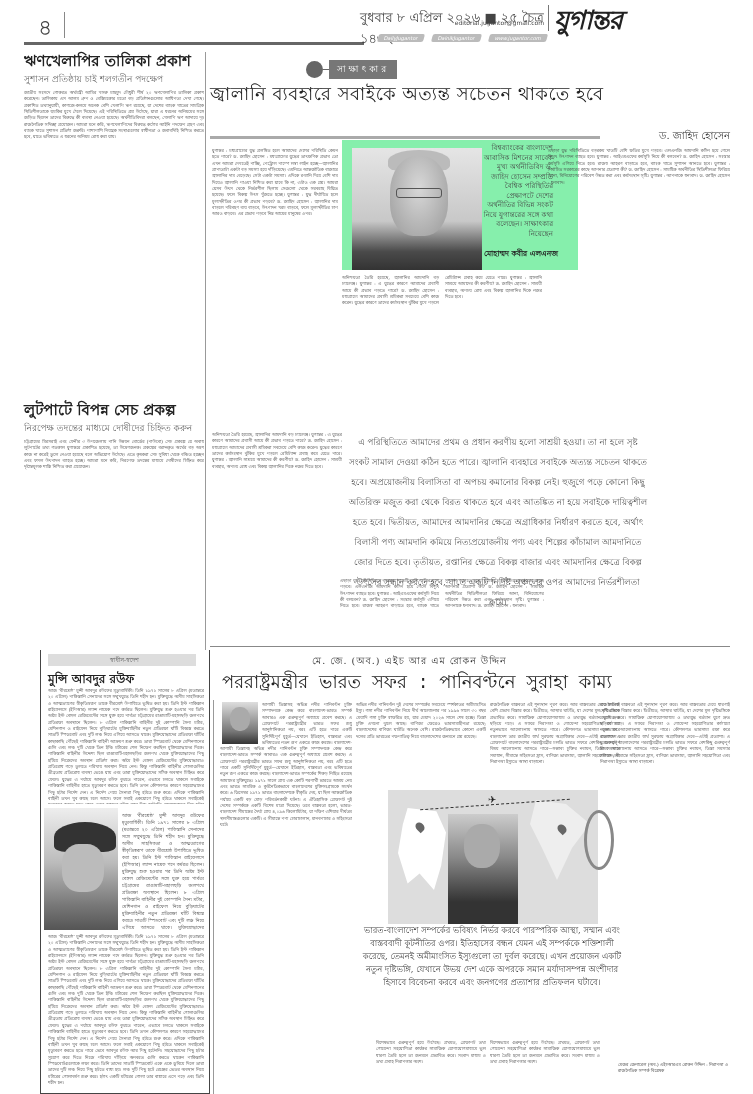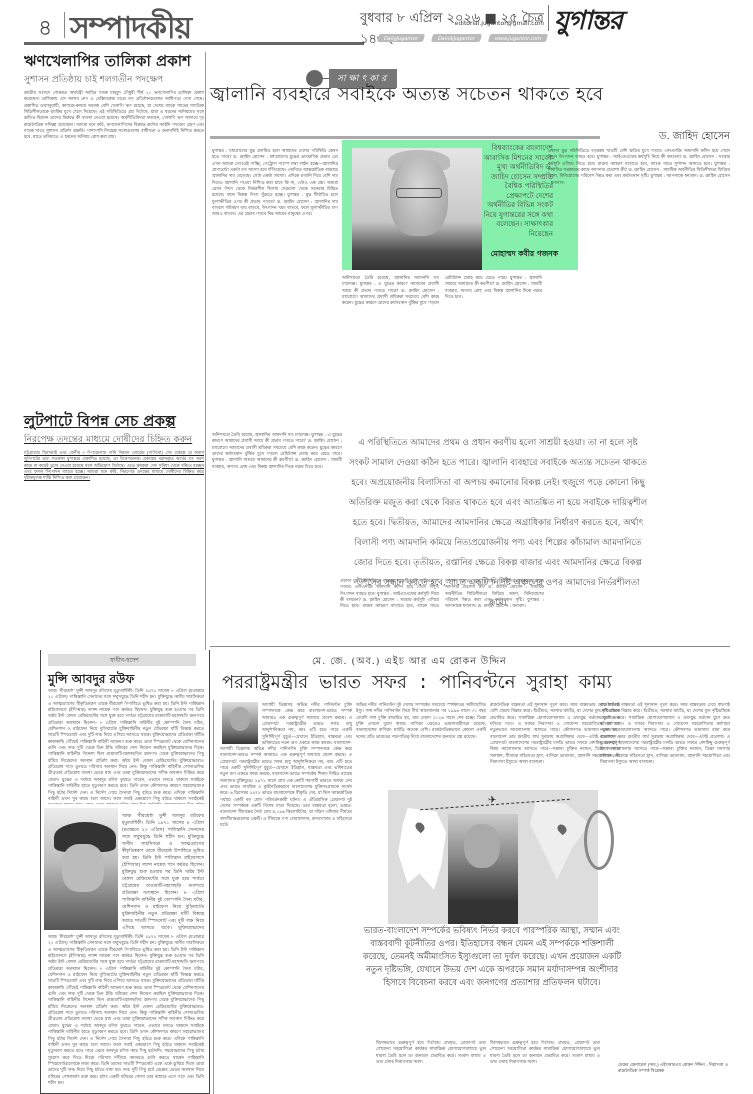--- a/index.html
+++ b/index.html
@@ -19,21 +19,21 @@
   .social-pill { background: #bbb; color: #fff; font-size: 5px; font-family: "DejaVu Sans", sans-serif; padding: 1px 6px; border-radius: 2px; transform: skewX(-15deg); }
 
   .col-rule { position: absolute; background: #999; }
 
   .left-col { position: absolute; left: 24px; top: 52px; width: 180px; }
   .ed-title { font-size: 15px; font-weight: bold; color: #222; line-height: 18px; }
   .ed-sub { font-size: 9px; color: #666; margin: 2px 0 3px; }
   .ed-body { font-size: 4.3px; line-height: 6.35px; color: #444; text-align: justify; }
 
   .interview { position: absolute; left: 210px; top: 60px; width: 520px; }
-  .tag-wrap { position: absolute; left: 96px; top: 9px; display: flex; align-items: center; font-style: italic; }
+  .tag-wrap { position: absolute; left: 96px; top: 0; display: flex; align-items: center; }
   .tag-dot { width: 17px; height: 17px; border-radius: 50%; background: #666; }
   .tag-arrow { width: 6px; height: 1px; background: #666; }
   .tag-label { background: #777; color: #fff; font-size: 9px; padding: 2px 8px; letter-spacing: 3px; font-family: "DejaVu Sans", sans-serif; }
   .int-headline { position: absolute; left: 0; top: 20px; width: 520px; font-size: 18px; color: #222; letter-spacing: 0.5px; }
   .int-rule { position: absolute; left: 0; top: 76px; width: 390px; height: 3px; background: #aaa; }
   .int-byline { position: absolute; right: 0; top: 68px; font-size: 10px; color: #333; }
 
   .text-col { position: absolute; font-size: 4.3px; line-height: 6.35px; color: #444; text-align: justify; }
 
   .photo-box { position: absolute; left: 342px; top: 140px; width: 236px; height: 130px; background: #86efac; text-align: right; }
@@ -74,21 +74,20 @@
   .op-quote { position: absolute; left: 362px; top: 924px; width: 260px; font-size: 8.4px; line-height: 13px; color: #444; text-align: center; }
 
   .author-note { position: absolute; left: 618px; top: 1062px; width: 130px; font-size: 4.3px; line-height: 6.2px; color: #333; }
 </style>
 </head>
 <body>
 
 <div class="masthead">
   <span class="page-no">৪</span>
   <span class="page-sep"></span>
-  <span class="section-name">সম্পাদকীয়</span>
   <div class="mast-rule"></div>
   <div class="date-line">বুধবার ৮ এপ্রিল ২০২৬ ■ ২৫ চৈত্র ১৪৩২</div>
   <div class="email-line">editorial.jugantor@gmail.com</div>
   <span class="logo-sep"></span>
   <span class="logo">যুগান্তর</span>
   <div class="social-row">
     <span class="social-pill">DailyJugantor</span>
     <span class="social-pill">DainikJugantor</span>
     <span class="social-pill">www.jugantor.com</span>
   </div>
@@ -97,21 +96,21 @@
 <div class="col-rule" style="left:205px; top:52px; width:1px; height:598px;"></div>
 <div class="sep-rule" style="left:210px; top:646px; width:520px; height:1px;"></div>
 <div class="col-rule" style="left:213px; top:700px; width:1px; height:394px;"></div>
 
 <div class="left-col">
   <div>
     <div class="ed-title">ঋণখেলাপির তালিকা প্রকাশ</div>
     <div class="ed-sub">সুশাসন প্রতিষ্ঠায় চাই শলগতীন পদক্ষেপ</div>
     <div class="ed-body" style="height:303px; overflow:hidden;">জাতীয় সংসদে গোকরত অর্থমন্ত্রী আমির খসরু মাহমুদ চৌধুরী শীর্ষ ২০ ঋণখেলাপির তালিকা প্রকাশ করেছেন। তালিকায় এস আলম গ্রুপ ও বেক্সিমকোর মতো বড় প্রতিষ্ঠানগুলোর আধিপত্য দেখা গেছে। প্রকাশিত তথ্যানুযায়ী, কাগজে-কলমে অনেক বেশি খেলাপি ঋণ রয়েছে, যা দেশের ব্যাংক খাতের সামগ্রিক স্থিতিশীলতাকে হুমকির মুখে ঠেলে দিয়েছে। এই পরিস্থিতিতে প্রশ্ন উঠেছে, যারা এ ধরনের অনিয়মের সঙ্গে জড়িত ছিলেন তাদের বিরুদ্ধে কী ব্যবস্থা নেওয়া হয়েছে। অর্থনীতিবিদরা বলছেন, খেলাপি ঋণ আদায়ে দৃঢ় রাজনৈতিক সদিচ্ছা প্রয়োজন। আমরা মনে করি, ঋণখেলাপিদের বিরুদ্ধে কঠোর আইনি পদক্ষেপ গ্রহণ এবং ব্যাংক খাতে সুশাসন প্রতিষ্ঠা জরুরি। পাশাপাশি নিয়ন্ত্রক সংস্থাগুলোর স্বাধীনতা ও জবাবদিহি নিশ্চিত করতে হবে, যাতে ভবিষ্যতে এ ধরনের অনিয়ম রোধ করা যায়।</div>
   </div>
-  <div style="margin-top:19px;text-decoration:underline;">
+  <div style="margin-top:8px;">
     <div class="ed-title">লুটপাটে বিপন্ন সেচ প্রকল্প</div>
     <div class="ed-sub">নিরপেক্ষ তদন্তের মাধ্যমে দোষীদের চিহ্নিত করুন</div>
     <div class="ed-body" style="height:200px; overflow:hidden;">চট্টগ্রামের মিরসরাই এবং ফেনীর ৩ উপজেলায় পানি উন্নয়ন বোর্ডের (পাউবো) সেচ প্রকল্পে যে অবাধ লুটপাটের তথ্য গতকাল যুগান্তরে প্রকাশিত হয়েছে, তা উদ্বেগজনক। প্রকল্পের বরাদ্দকৃত অর্থের বড় অংশ কাজ না করেই তুলে নেওয়া হয়েছে বলে অভিযোগ উঠেছে। এতে কৃষকরা সেচ সুবিধা থেকে বঞ্চিত হচ্ছেন এবং ফসল উৎপাদন ব্যাহত হচ্ছে। আমরা মনে করি, নিরপেক্ষ তদন্তের মাধ্যমে দোষীদের চিহ্নিত করে দৃষ্টান্তমূলক শাস্তি নিশ্চিত করা প্রয়োজন।</div>
   </div>
 </div>
 
 <div class="interview">
   <div class="tag-wrap">
     <span class="tag-dot"></span>
     <span class="tag-arrow"></span>
@@ -124,21 +123,21 @@
 
 <div class="text-col" style="left:212px; top:148px; width:126px; height:280px; overflow:hidden;">যুগান্তর : মধ্যপ্রাচ্যের যুদ্ধ প্রলম্বিত হলে আমাদের দেশের পরিস্থিতি কেমন হতে পারে? ড. জাহিদ হোসেন : মধ্যপ্রাচ্যের যুদ্ধের তাৎক্ষণিক প্রভাব তো এখন আমরা দেখতেই পাচ্ছি, পেট্রোল পাম্পে লম্বা লাইন হচ্ছে—জ্বালানির প্রাপ্যতাটা একটা বড় সমস্যা হয়ে দাঁড়িয়েছে। এমনিতে আন্তর্জাতিক বাজারে জ্বালানির দাম বেড়েছে। সেটা একটা সমস্যা। এদিকে রপ্তানি দিয়ে বেশি দাম দিয়েও জ্বালানি পাওয়া নিশ্চিত করা যাবে কি না, এটাও এক প্রশ্ন। আমরা যেসব উৎস থেকে নির্ভরশীল ছিলাম সেগুলো থেকে সরবরাহ বিঘ্নিত হয়েছে। ফলে বিকল্প উৎস খুঁজতে হচ্ছে। যুগান্তর : যুদ্ধ দীর্ঘায়িত হলে মূল্যস্ফীতির ওপর কী প্রভাব পড়বে? ড. জাহিদ হোসেন : জ্বালানির দাম বাড়লে পরিবহণ ব্যয় বাড়বে, উৎপাদন খরচ বাড়বে, ফলে মূল্যস্ফীতির চাপ আরও বাড়বে। এর প্রভাব পড়বে নিম্ন আয়ের মানুষের ওপর।</div>
 
 <div class="photo-box">
   <div class="photo-portrait">
     <div class="photo-hair"></div>
     <div class="photo-face"></div>
     <div class="photo-glasses"></div>
   </div>
   <div class="photo-intro">বিশ্বব্যাংকের বাংলাদেশ আবাসিক মিশনের সাবেক মুখ্য অর্থনীতিবিদ ড. জাহিদ হোসেন সম্প্রতি বৈশ্বিক পরিস্থিতির প্রেক্ষাপটে দেশের অর্থনীতির বিভিন্ন সংকট নিয়ে যুগান্তরের সঙ্গে কথা বলেছেন। সাক্ষাৎকার নিয়েছেন</div>
-  <div class="photo-credit">মোহাম্মদ কবীর গজনক</div>
+  <div class="photo-credit">মোহাম্মদ কবীর এলএনজ</div>
 </div>
 
 <div class="text-col" style="left:342px; top:275px; width:200px; height:150px; overflow:hidden; column-count:2; column-gap:6px;">অনিশ্চয়তা তৈরি হয়েছে, জ্বালানির আমদানি বড় চ্যালেঞ্জ। যুগান্তর : এ যুদ্ধের কারণে আমাদের প্রবাসী আয়ে কী প্রভাব পড়তে পারে? ড. জাহিদ হোসেন : মধ্যপ্রাচ্যে আমাদের প্রবাসী শ্রমিকরা সবচেয়ে বেশি কাজ করেন। যুদ্ধের কারণে তাদের কর্মসংস্থান ঝুঁকির মুখে পড়লে রেমিট্যান্স প্রবাহ কমে যেতে পারে। যুগান্তর : জ্বালানি সাশ্রয়ে আমাদের কী করণীয়? ড. জাহিদ হোসেন : সাশ্রয়ী ব্যবহার, অপচয় রোধ এবং বিকল্প জ্বালানির দিকে নজর দিতে হবে।</div>
 
 <div class="text-col" style="left:548px; top:148px; width:182px; height:490px; overflow:hidden;">এছাড়া যুদ্ধ পরিস্থিতিতে বড়রকম খাতটি বেশি ক্ষতির মুখে পড়বে। এলএনজি আমদানি কঠিন হয়ে গেলে বিদ্যুৎ উৎপাদন ব্যাহত হবে। যুগান্তর : আইএমএফের কর্মসূচি নিয়ে কী বলবেন? ড. জাহিদ হোসেন : সংস্কার কর্মসূচি এগিয়ে নিতে হবে। রাজস্ব আহরণ বাড়াতে হবে, ব্যাংক খাতে সুশাসন আনতে হবে। যুগান্তর : নির্বাচিত সরকারের কাছে আপনার প্রত্যাশা কী? ড. জাহিদ হোসেন : সামষ্টিক অর্থনীতির স্থিতিশীলতা ফিরিয়ে আনা, বিনিয়োগের পরিবেশ উন্নত করা এবং কর্মসংস্থান সৃষ্টি। যুগান্তর : আপনাকে ধন্যবাদ। ড. জাহিদ হোসেন : ধন্যবাদ।</div>
 
 <div class="quote-block">এ পরিস্থিতিতে আমাদের প্রথম ও প্রধান করণীয় হলো সাশ্রয়ী হওয়া। তা না হলে সৃষ্ট সংকট সামাল দেওয়া কঠিন হতে পারে। জ্বালানি ব্যবহারে সবাইকে অত্যন্ত সচেতন থাকতে হবে। অপ্রয়োজনীয় বিলাসিতা বা অপচয় কমানোর বিকল্প নেই। হুজুগে পড়ে কোনো কিছু অতিরিক্ত মজুত করা থেকে বিরত থাকতে হবে এবং আতঙ্কিত না হয়ে সবাইকে দায়িত্বশীল হতে হবে। দ্বিতীয়ত, আমাদের আমদানির ক্ষেত্রে অগ্রাধিকার নির্ধারণ করতে হবে, অর্থাৎ বিলাসী পণ্য আমদানি কমিয়ে নিত্যপ্রয়োজনীয় পণ্য এবং শিল্পের কাঁচামাল আমদানিতে জোর দিতে হবে। তৃতীয়ত, রপ্তানির ক্ষেত্রে বিকল্প বাজার এবং আমদানির ক্ষেত্রে বিকল্প উৎসের সন্ধান করতে হবে, যাতে একটি নির্দিষ্ট অঞ্চলের ওপর আমাদের নির্ভরশীলতা কমে।</div>
 
 <div class="text-col" style="left:212px; top:432px; width:130px; height:210px; overflow:hidden;"><span>অনিশ্চয়তা তৈরি হয়েছে, জ্বালানির আমদানি বড় চ্যালেঞ্জ। যুগান্তর : এ যুদ্ধের কারণে আমাদের প্রবাসী আয়ে কী প্রভাব পড়তে পারে? ড. জাহিদ হোসেন : মধ্যপ্রাচ্যে আমাদের প্রবাসী শ্রমিকরা সবচেয়ে বেশি কাজ করেন। যুদ্ধের কারণে তাদের কর্মসংস্থান ঝুঁকির মুখে পড়লে রেমিট্যান্স প্রবাহ কমে যেতে পারে। যুগান্তর : জ্বালানি সাশ্রয়ে আমাদের কী করণীয়? ড. জাহিদ হোসেন : সাশ্রয়ী ব্যবহার, অপচয় রোধ এবং বিকল্প জ্বালানির দিকে নজর দিতে হবে।</span></div>
 <div class="text-col" style="left:340px; top:578px; width:204px; height:62px; overflow:hidden; column-count:2; column-gap:6px;"><span>এছাড়া যুদ্ধ পরিস্থিতিতে বড়রকম খাতটি বেশি ক্ষতির মুখে পড়বে। এলএনজি আমদানি কঠিন হয়ে গেলে বিদ্যুৎ উৎপাদন ব্যাহত হবে। যুগান্তর : আইএমএফের কর্মসূচি নিয়ে কী বলবেন? ড. জাহিদ হোসেন : সংস্কার কর্মসূচি এগিয়ে নিতে হবে। রাজস্ব আহরণ বাড়াতে হবে, ব্যাংক খাতে সুশাসন আনতে হবে। যুগান্তর : নির্বাচিত সরকারের কাছে আপনার প্রত্যাশা কী? ড. জাহিদ হোসেন : সামষ্টিক অর্থনীতির স্থিতিশীলতা ফিরিয়ে আনা, বিনিয়োগের পরিবেশ উন্নত করা এবং কর্মসংস্থান সৃষ্টি। যুগান্তর : আপনাকে ধন্যবাদ। ড. জাহিদ হোসেন : ধন্যবাদ।</span></div>

